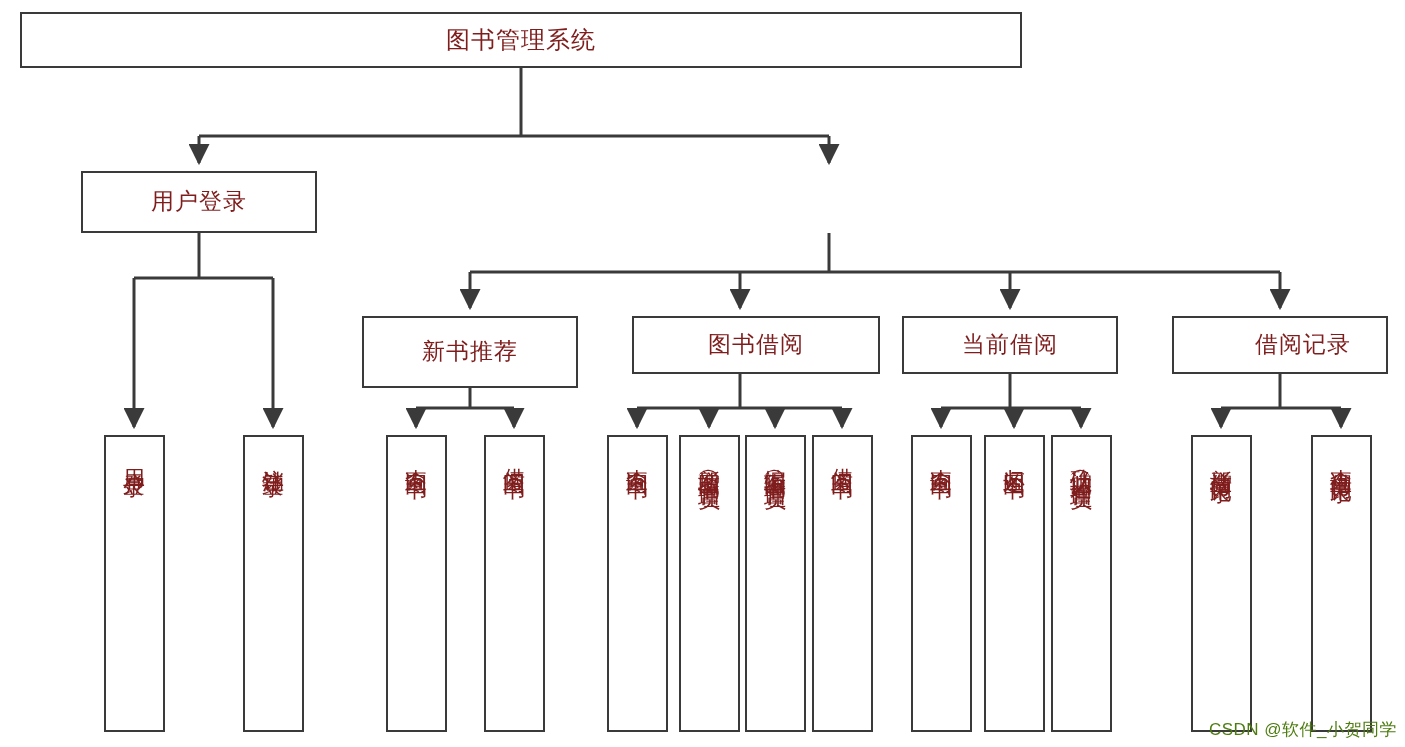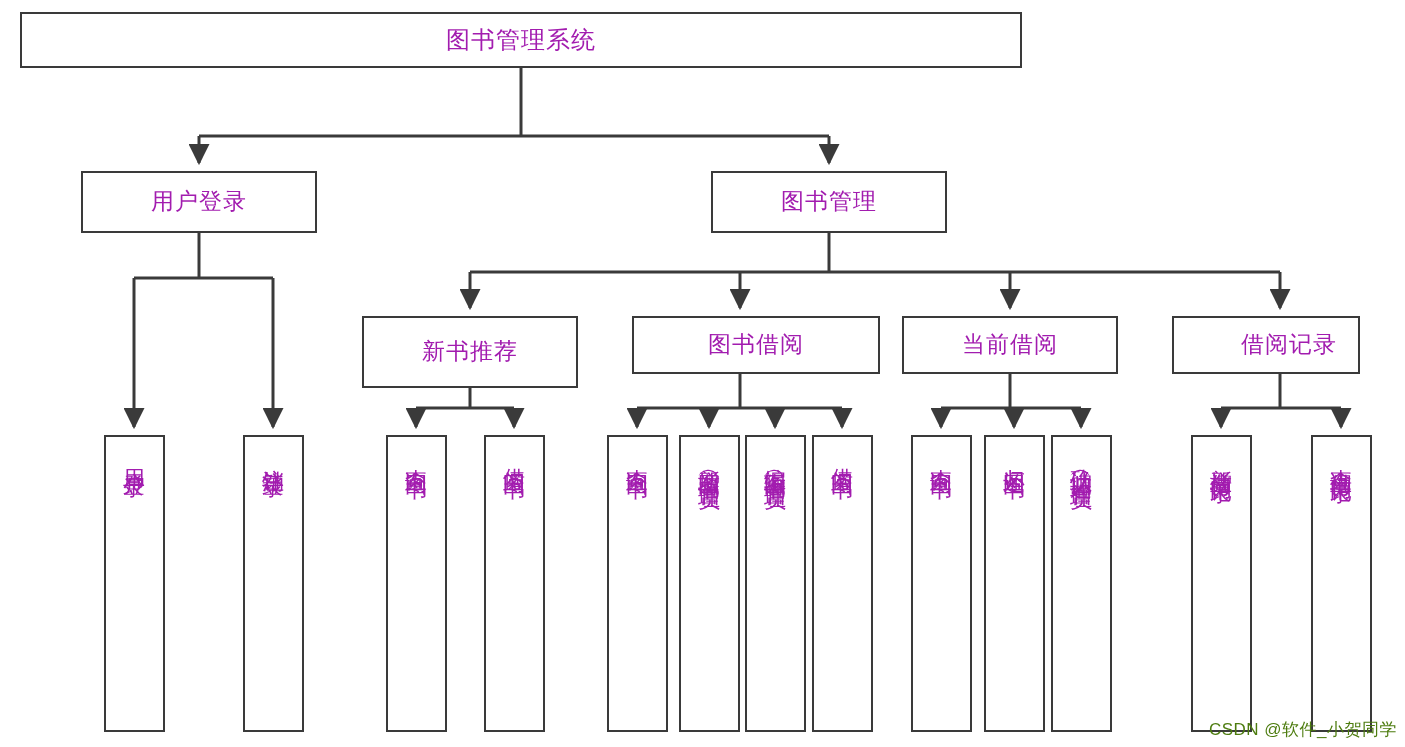--- a/index.html
+++ b/index.html
@@ -26,21 +26,21 @@
     pointer-events: none;
   }
   .node {
     position: absolute;
     box-sizing: border-box;
     background: #ffffff;
     border: 2px solid #3a3a3a;
     display: flex;
     align-items: center;
     justify-content: center;
-    color: #a21caf;
+    color: #7f1d1d;
     z-index: 2;
   }
   .node.horiz {
     font-size: 23px;
     letter-spacing: 1px;
     line-height: 1.2;
   }
   .node.root {
     font-size: 24px;
   }
@@ -122,26 +122,25 @@
       <path d="M 1280 374 L 1280 408"></path>
       <path d="M 1221 408 L 1341 408"></path>
       <path d="M 1221 408 L 1221 427" marker-end="url(#arrow)"></path>
       <path d="M 1341 408 L 1341 427" marker-end="url(#arrow)"></path>
     </g>
   </svg>
 
   <div class="node root horiz" style="left: 20px; top: 12px; width: 1002px; height: 56px;">图书管理系统</div>
 
   <div class="node horiz" style="left: 81px; top: 171px; width: 236px; height: 62px;">用户登录</div>
-  <div class="node horiz" style="left: 711px; top: 171px; width: 236px; height: 62px;">图书管理</div>
 
   <div class="node horiz" style="left: 362px; top: 316px; width: 216px; height: 72px;">新书推荐</div>
   <div class="node horiz" style="left: 632px; top: 316px; width: 248px; height: 58px;">图书借阅</div>
   <div class="node horiz" style="left: 902px; top: 316px; width: 216px; height: 58px;">当前借阅</div>
-  <div class="node horiz" style="left: 1172px; top: 316px; width: 188px; height: 58px; padding-left: 46px;">借阅记录</div>
+  <div class="node horiz" style="left: 1172px; top: 316px; width: 216px; height: 58px; padding-left: 46px;">借阅记录</div>
 
   <div class="node leaf" style="left: 104px; top: 435px; width: 61px; height: 297px;">
     <span class="vtext">用户登录</span>
   </div>
   <div class="node leaf" style="left: 243px; top: 435px; width: 61px; height: 297px;">
     <span class="vtext">注销登录</span>
   </div>
   <div class="node leaf" style="left: 386px; top: 435px; width: 61px; height: 297px;">
     <span class="vtext">查询图书</span>
   </div>

